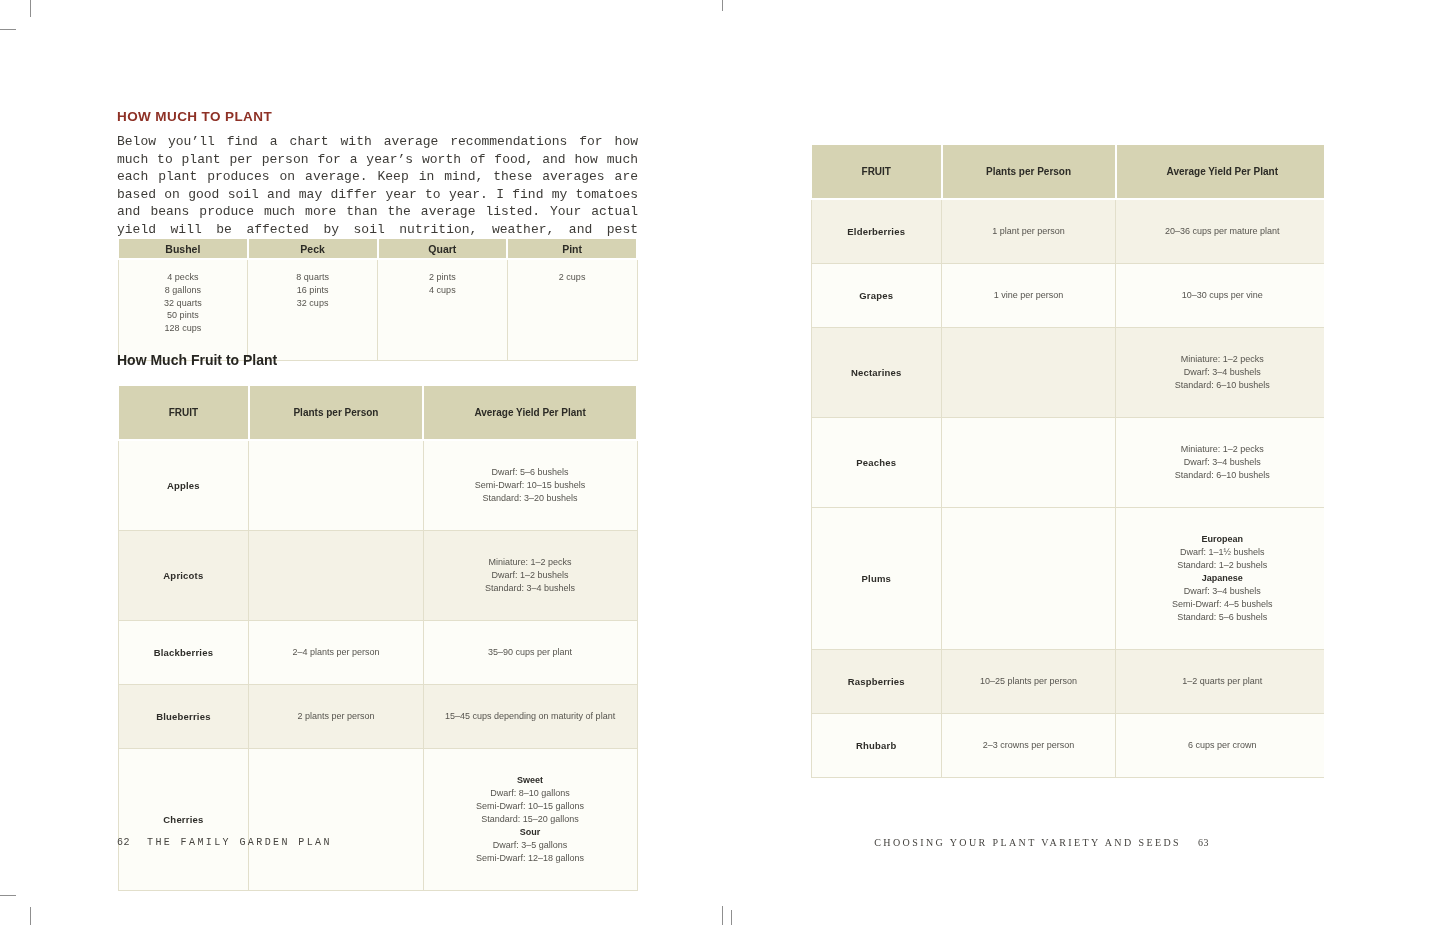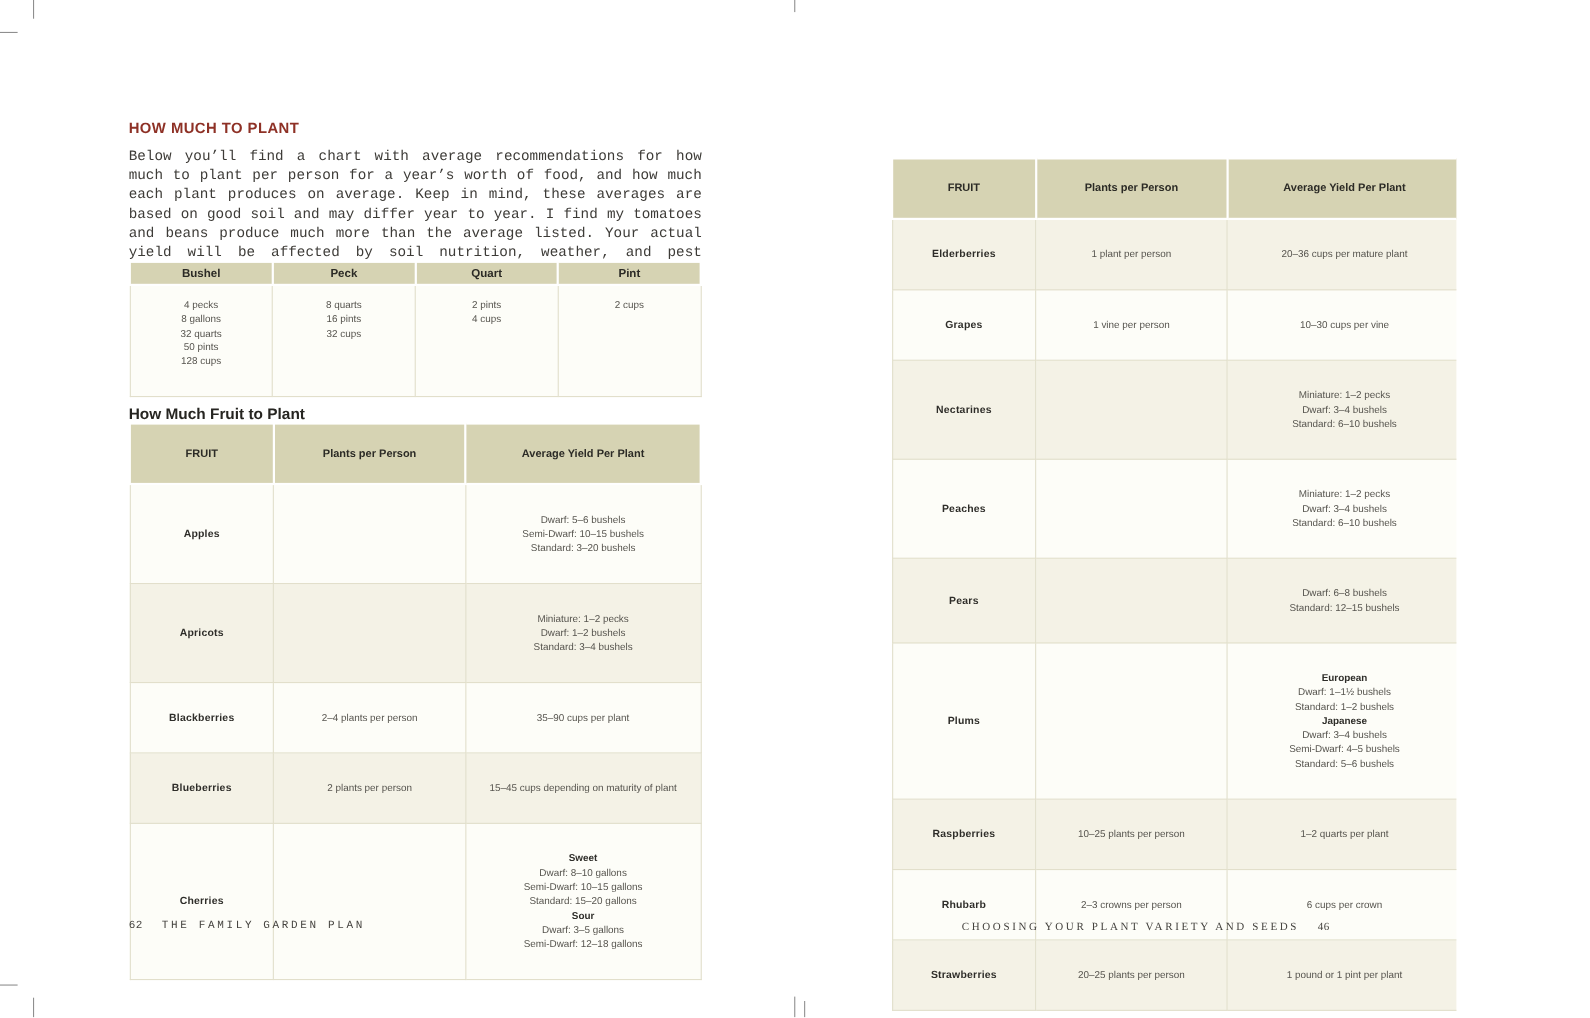--- a/index.html
+++ b/index.html
@@ -20,21 +20,21 @@
     font-size: 13.5px; font-weight: bold; letter-spacing: 0.4px;
     color: var(--heading-accent, #8e3126);
   }
   .intro {
     position: absolute; left: 117px; top: 133px; width: 521px;
     font-family: Liberation Mono, monospace;
     font-size: 13px; line-height: 17.6px; text-align: justify;
     color: #3d3b37;
   }
   .fruit-heading {
-    position: absolute; left: 117px; top: 368px;
+    position: absolute; left: 117px; top: 352px;
     font-size: 14px; font-weight: bold; color: #262521;
   }
   .tbl-wrap { position: absolute; }
   #measures-table   { left: 117px; top: 237px; width: 521px; }
   #fruit-table-left { left: 117px; top: 384px; width: 521px; }
   #fruit-table-right{ left: 810px; top: 143px; width: 520px; }
 
   table { width: 100%; border-collapse: collapse; table-layout: fixed; }
   th {
     background: var(--table-header-bg, #d6d3b3);
@@ -240,28 +240,20 @@
           </tr>
           <tr class="plain">
             <td class="fruit-name">Peaches</td>
             <td></td>
             <td>
               <div class="yield-line">Miniature: 1–2 pecks</div>
               <div class="yield-line">Dwarf: 3–4 bushels</div>
               <div class="yield-line">Standard: 6–10 bushels</div>
             </td>
           </tr>
-          <tr class="shaded">
-            <td class="fruit-name">Pears</td>
-            <td></td>
-            <td>
-              <div class="yield-line">Dwarf: 6–8 bushels</div>
-              <div class="yield-line">Standard: 12–15 bushels</div>
-            </td>
-          </tr>
           <tr class="plain">
             <td class="fruit-name">Plums</td>
             <td></td>
             <td>
               <div class="yield-line bold">European</div>
               <div class="yield-line">Dwarf: 1–1½ bushels</div>
               <div class="yield-line">Standard: 1–2 bushels</div>
               <div class="yield-line bold">Japanese</div>
               <div class="yield-line">Dwarf: 3–4 bushels</div>
               <div class="yield-line">Semi-Dwarf: 4–5 bushels</div>
@@ -275,28 +267,21 @@
               <div class="yield-line">1–2 quarts per plant</div>
             </td>
           </tr>
           <tr class="plain">
             <td class="fruit-name">Rhubarb</td>
             <td>2–3 crowns per person</td>
             <td>
               <div class="yield-line">6 cups per crown</div>
             </td>
           </tr>
-          <tr class="shaded">
-            <td class="fruit-name">Strawberries</td>
-            <td>20–25 plants per person</td>
-            <td>
-              <div class="yield-line">1 pound or 1 pint per plant</div>
-            </td>
-          </tr>
         </tbody>
       </table>
     </div>
 
   <div class="footer footer-right">
-    <span>CHOOSING YOUR PLANT VARIETY AND SEEDS</span><span class="pagenum">46</span>
+    <span>CHOOSING YOUR PLANT VARIETY AND SEEDS</span><span class="pagenum">63</span>
   </div>
 
 </div>
 
 </body></html>

